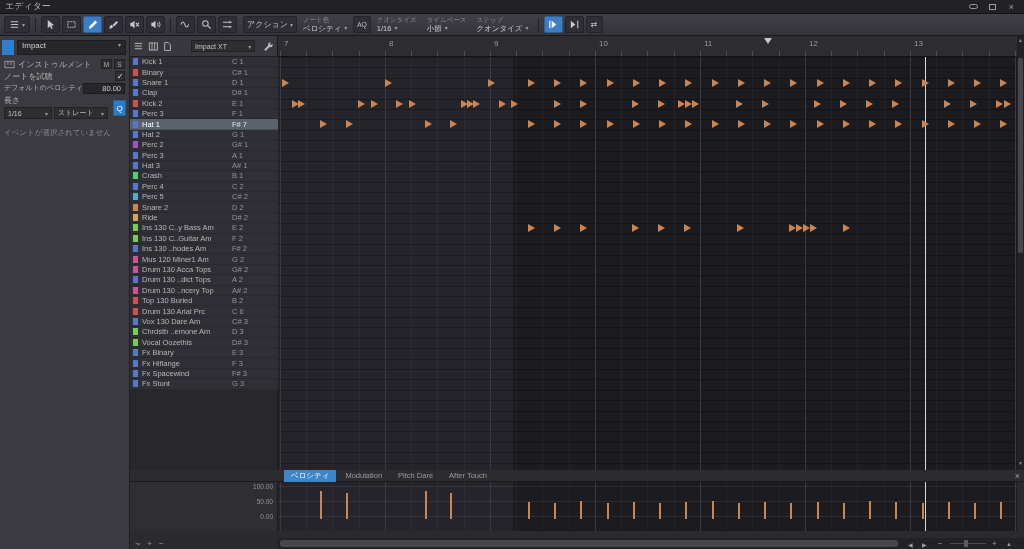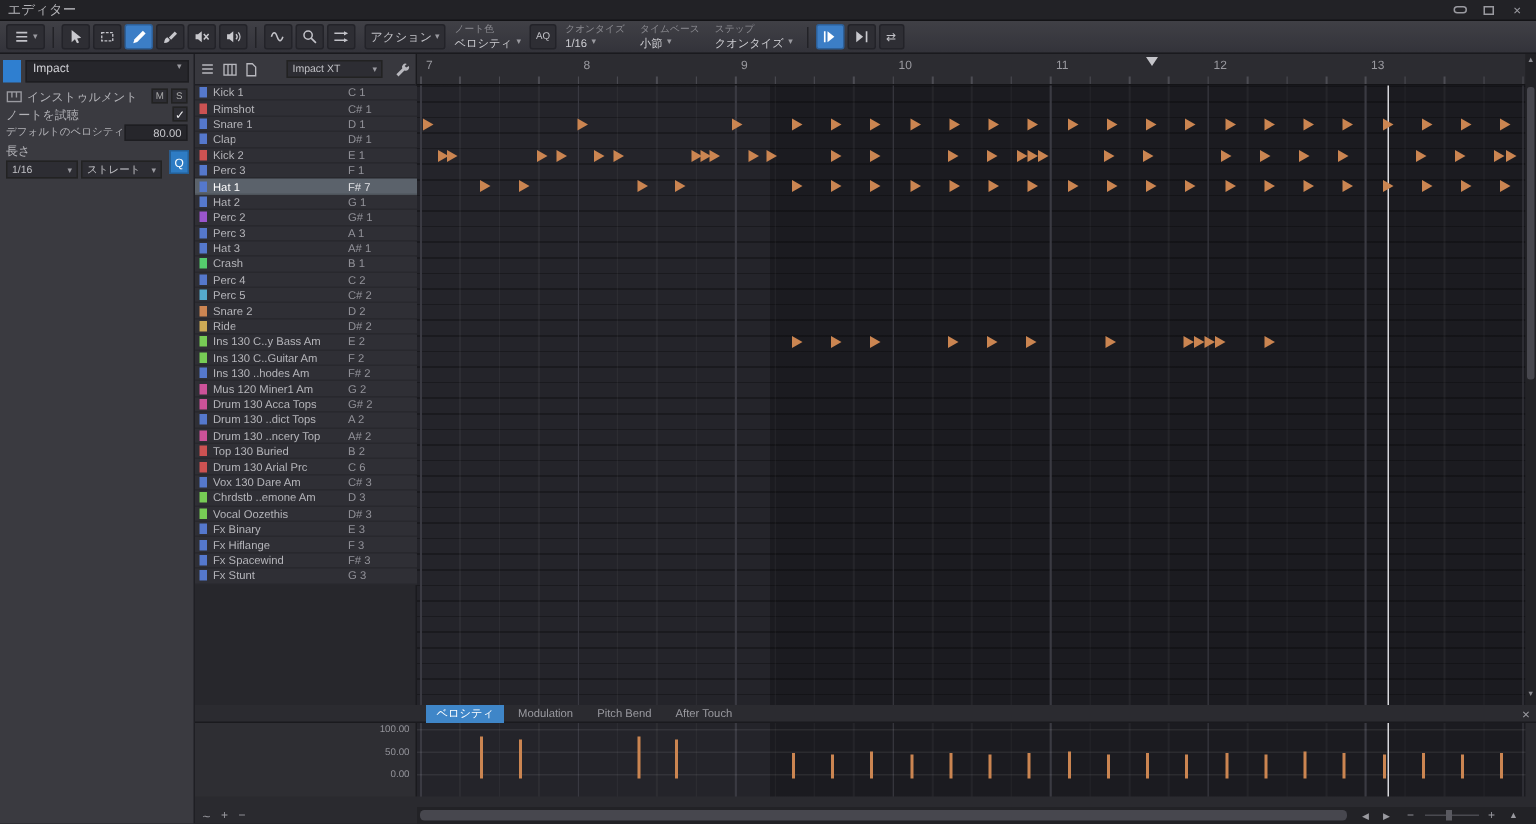--- a/index.html
+++ b/index.html
@@ -307,20 +307,21 @@
       <span class="caret">▾</span>
     </span>
     <span class="mini-dd" style="width:54px">
       <span>ストレート</span>
       <span class="caret">▾</span>
     </span>
   </div>
   <div class="qbtn">
       <span>Q</span>
     </div>
+  <div id="no-events">イベントが選択されていません</div>
 </div>
 
 <div id="drumcol" class="abs">
   <div id="drum-header">
     <svg class="ic" width="11" height="11" viewBox="0 0 12 12">
         <path d="M2 2.5h8M2 5.5h8M2 8.5h8" stroke="#b8b8be" stroke-width="1.1"></path>
       </svg>
     <svg class="ic" width="11" height="11" viewBox="0 0 12 12">
         <rect x="1.5" y="2" width="9" height="8" stroke="#b8b8be" fill="none"></rect>
         <path d="M4.5 2v8M7.5 2v8" stroke="#b8b8be"></path>
@@ -337,21 +338,21 @@
       </svg>
   </div>
   <div id="drum-list">
       <div class="drum-row">
         <span class="chip" style="background: rgb(85, 120, 204);"></span>
         <span class="dname">Kick 1</span>
         <span class="dnote">C 1</span>
       </div>
       <div class="drum-row">
         <span class="chip" style="background: rgb(204, 82, 82);"></span>
-        <span class="dname">Rimshot</span>
+        <span class="dname">Binary</span>
         <span class="dnote">C# 1</span>
       </div>
       <div class="drum-row">
         <span class="chip" style="background: rgb(85, 120, 204);"></span>
         <span class="dname">Snare 1</span>
         <span class="dnote">D 1</span>
       </div>
       <div class="drum-row">
         <span class="chip" style="background: rgb(85, 120, 204);"></span>
         <span class="dname">Clap</span>
@@ -600,21 +601,21 @@
   <span class="varrow" style="top:1px">▲</span>
   <div id="vthumb"></div>
   <span class="varrow" style="top:424px">▼</span>
 </div>
 
 <div id="tabs-strip-left" class="abs"></div>
 <div id="tabsrow" class="abs">
   <span id="lane-tab-container" style="display:flex;gap:2px">
       <span class="tab active">ベロシティ</span>
       <span class="tab">Modulation</span>
-      <span class="tab">Pitch Bend</span>
+      <span class="tab">Pitch Dare</span>
       <span class="tab">After Touch</span>
     </span>
   <span id="lane-close">×</span>
 </div>
 
 <div id="vel-left" class="abs">
   <span class="vscale" style="top:1px">100.00</span>
   <span class="vscale" style="top:16px">50.00</span>
   <span class="vscale" style="top:31px">0.00</span>
 </div>

